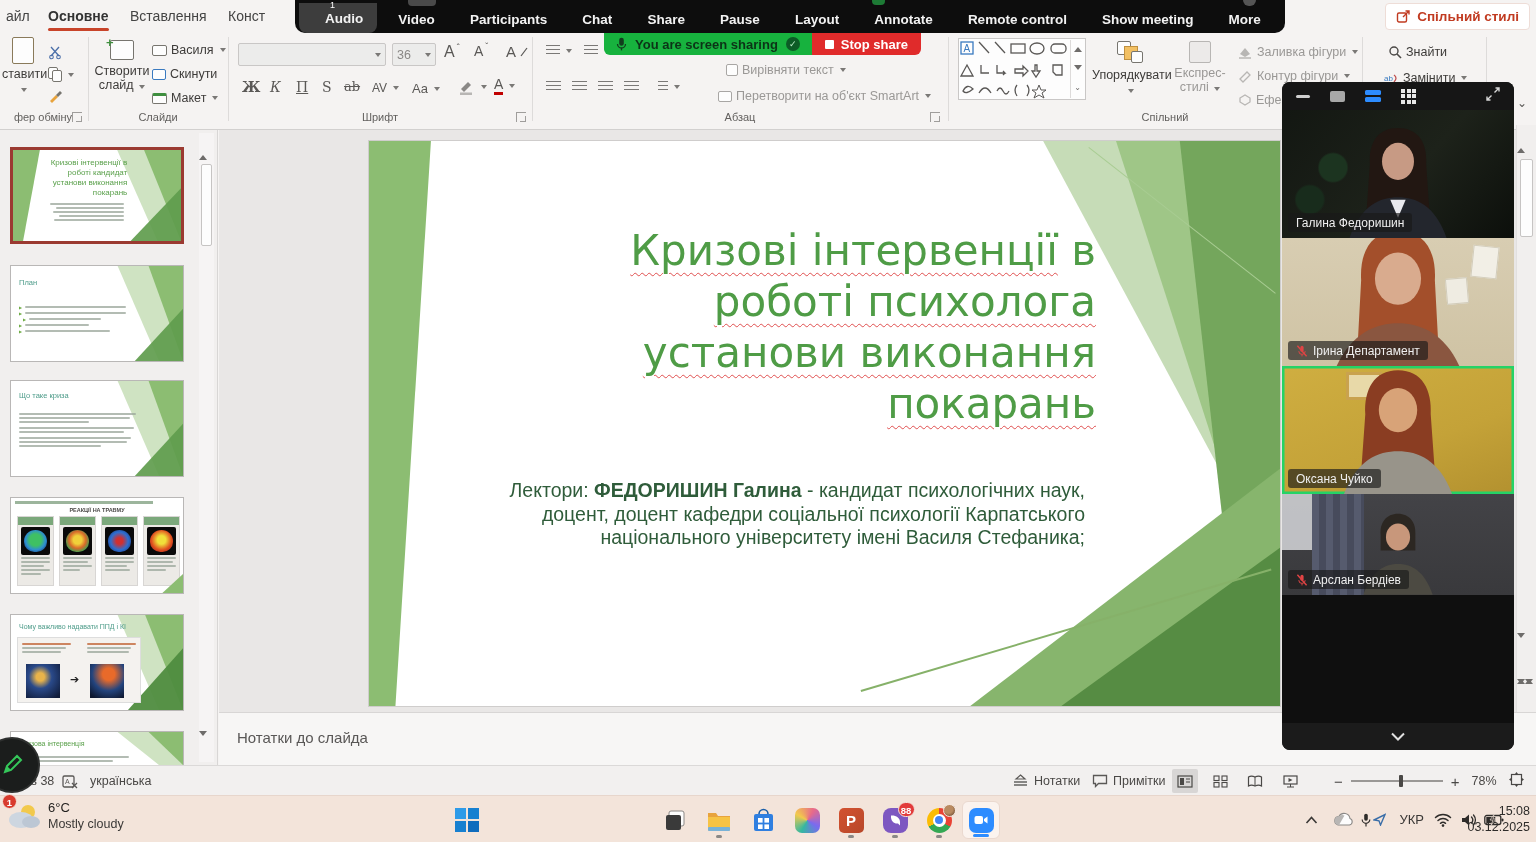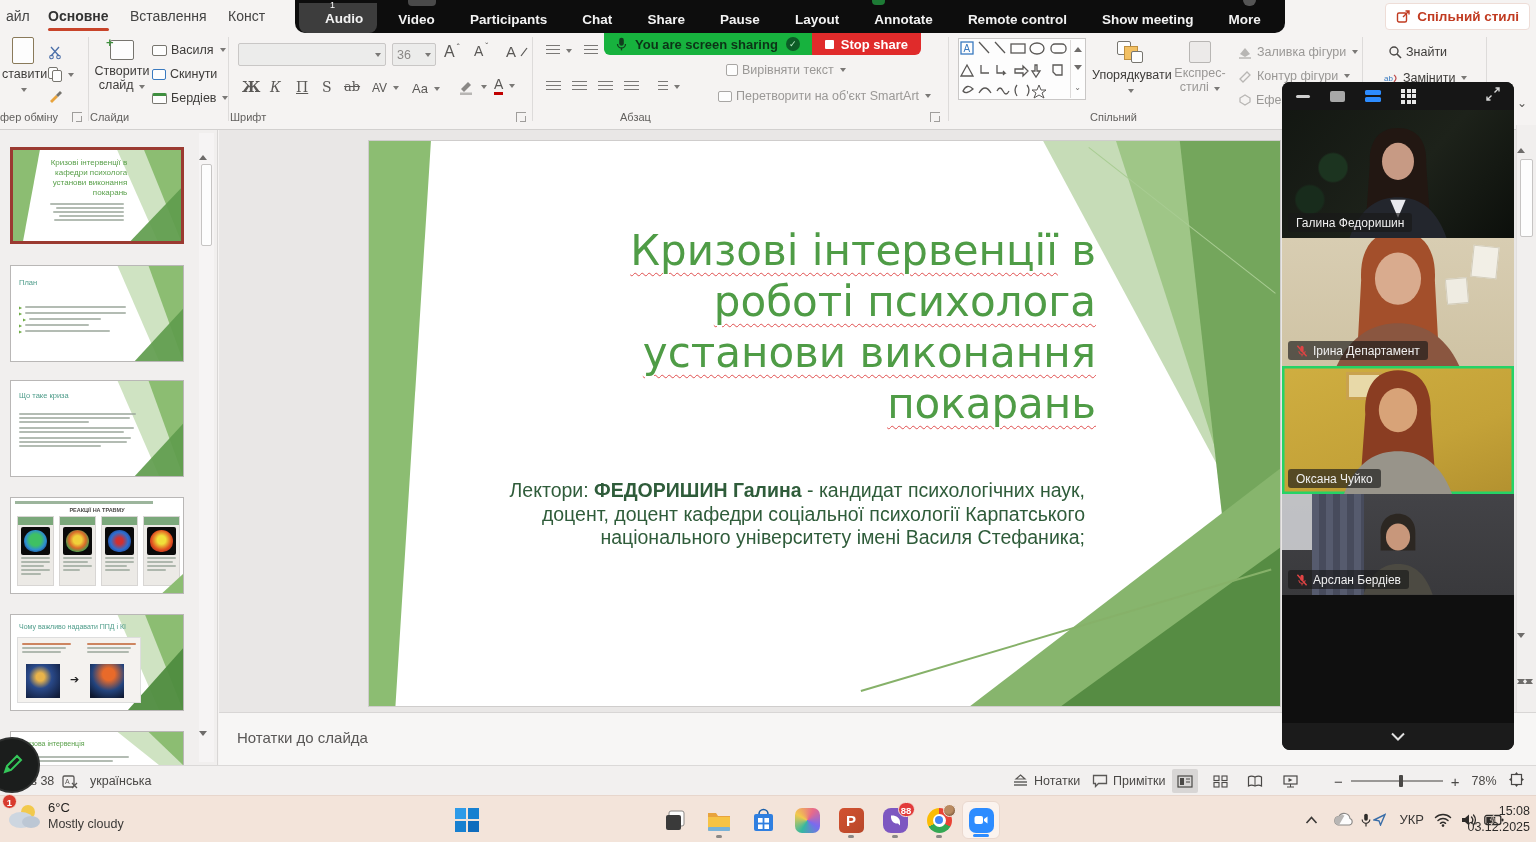--- a/index.html
+++ b/index.html
@@ -8,21 +8,21 @@
 .screen{position:relative;width:1536px;height:842px;overflow:hidden;background:#f5f3f2}
 
 .tabrow{position:absolute;left:0;top:0;width:1536px;height:33px;background:#f5f3f2}
 .tab{position:absolute;top:0;height:33px;line-height:33px;font-size:14px;color:#444;padding:0 6px;cursor:default}
 .tab.sel{color:#333;font-weight:bold}
 .tab.sel::after{content:"";position:absolute;left:6px;right:6px;bottom:2px;height:3px;background:#c8442a;border-radius:2px}
 .sharepill{position:absolute;right:6px;top:3px;height:27px;display:flex;align-items:center;gap:6px;background:#fff;border:1px solid #eeddd7;border-radius:4px;padding:0 10px;color:#c13b21;font-weight:bold;font-size:13.5px}
 
 .ribbon{position:absolute;left:0;top:33px;width:1536px;height:97px;background:#f5f3f2;border-bottom:1px solid #d2d0cf}
 .vsep{position:absolute;top:4px;height:84px;width:1px;background:#dddbda}
-.glabel{position:absolute;top:78px;font-size:11px;color:#615f5d;text-align:left}
+.glabel{position:absolute;top:78px;font-size:11px;color:#615f5d;text-align:center}
 .rbtn{position:absolute;font-size:12.5px;color:#3d3b39;display:flex;align-items:center;gap:4px;white-space:nowrap}
 .rbtn.gray{color:#9a9896}
 .car{display:inline-block;width:0;height:0;border-left:3.5px solid transparent;border-right:3.5px solid transparent;border-top:4px solid #7a7876;margin-left:2px}
 .bigbtn{position:absolute;text-align:center;font-size:12.5px;color:#3d3b39}
 .ibox{display:inline-block;border:1.5px solid #77756f;border-radius:2px;background:#fdfdfd}
 .combo{position:absolute;height:23px;background:#ececeb;border:1px solid #c9c7c6;border-radius:2px;color:#8a8886;font-size:12.5px;display:flex;align-items:center;padding:0 4px}
 .combo .car{margin-left:auto}
 .fglyph{position:absolute;font-size:14px;color:#5a5856;font-family:"DejaVu Serif",serif}
 .launcher{position:absolute;width:10px;height:10px;border-left:1px solid #8a8886;border-top:1px solid #8a8886;opacity:.8}
 .launcher::after{content:"";position:absolute;right:0;bottom:0;width:5px;height:5px;border-right:1.5px solid #8a8886;border-bottom:1.5px solid #8a8886}
@@ -148,21 +148,21 @@
         <span class="ibox" style="width:15px;height:11px"></span>
         <span>Василя</span>
         <span class="car"></span>
       </div>
     <div class="rbtn" style="left:152px;top:34px">
         <span class="ibox" style="width:14px;height:11px;border-color:#3a7ac0"></span>
         <span>Скинути</span>
       </div>
     <div class="rbtn" style="left:152px;top:58px">
         <span class="ibox" style="width:15px;height:11px;border-top:3px solid #3f8f3f"></span>
-        <span>Бердіев</span>
+        <span>Макет</span>
         <span class="car"></span>
       </div>
     <div class="glabel" style="left:90px;width:136px">Слайди</div>
 
     <div class="combo" style="left:238px;top:10px;width:148px">
         <span class="car"></span>
       </div>
     <div class="combo" style="left:392px;top:10px;width:44px">
         <span>36</span>
         <span class="car"></span>
@@ -361,21 +361,21 @@
 
   <div class="thumbs">
 
     <div class="thumb sel" style="top:17px">
       <div class="tdecor">
           <div class="clip" style="clip-path:polygon(0 0,16% 0,6% 100%,0 100%);background:#8cbd72"></div>
       <div class="clip" style="clip-path:polygon(62% 0,100% 0,100% 100%,86% 100%);background:#cfe3c2"></div>
       <div class="clip" style="clip-path:polygon(78% 0,100% 0,100% 100%);background:#8cbd72"></div>
       <div class="clip" style="clip-path:polygon(100% 42%,100% 100%,70% 100%);background:#5f9c4d;opacity:.92"></div>
         </div>
-      <div style="position:absolute;right:32%;top:9%;width:52%;text-align:right;color:#5aa04b;font-size:8px;line-height:10px">Кризові інтервенції в кафедри психолога установи виконання покарань</div>
+      <div style="position:absolute;right:32%;top:9%;width:52%;text-align:right;color:#5aa04b;font-size:8px;line-height:10px">Кризові інтервенції в роботі кандидат установи виконання покарань</div>
       <div style="position:absolute;right:34%;top:56%;width:44%">
           <div class="microline" style="width:100%"></div>
           <div class="microline" style="width:92%;margin-left:8%"></div>
           <div class="microline" style="width:96%;margin-left:4%"></div>
           <div class="microline" style="width:88%;margin-left:12%"></div>
           <div class="microline" style="width:94%;margin-left:6%"></div>
         </div>
     </div>
 
     <div class="thumb" style="top:135px">

